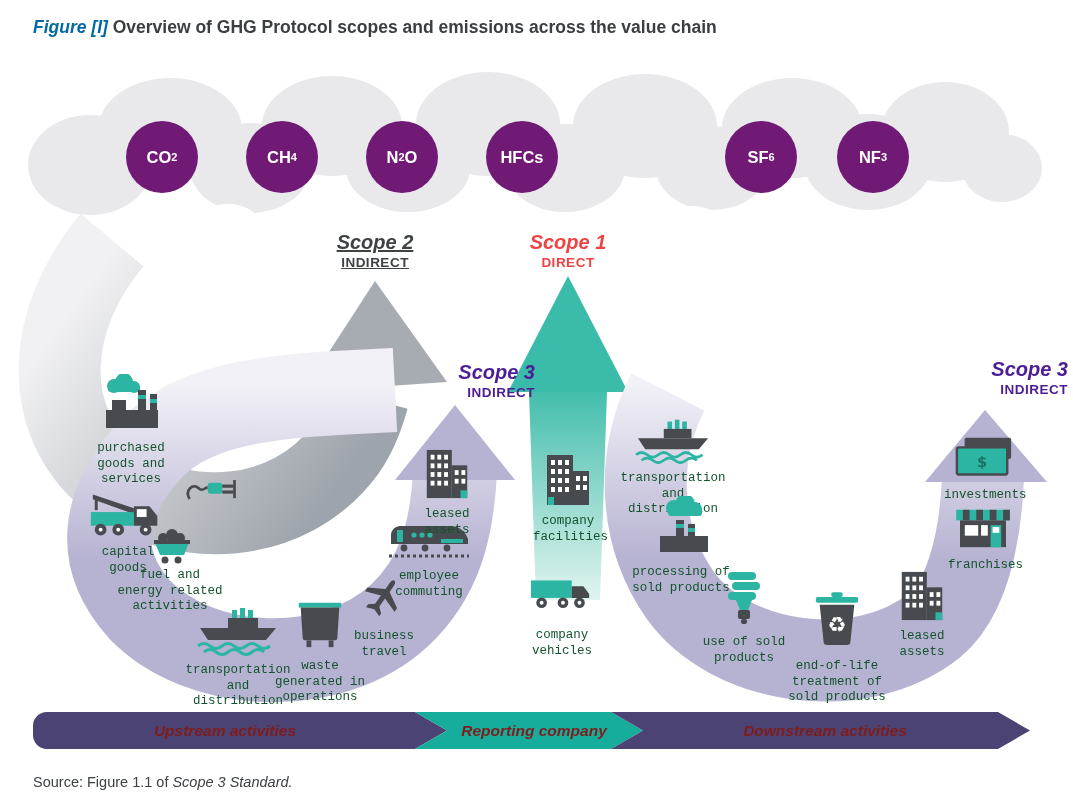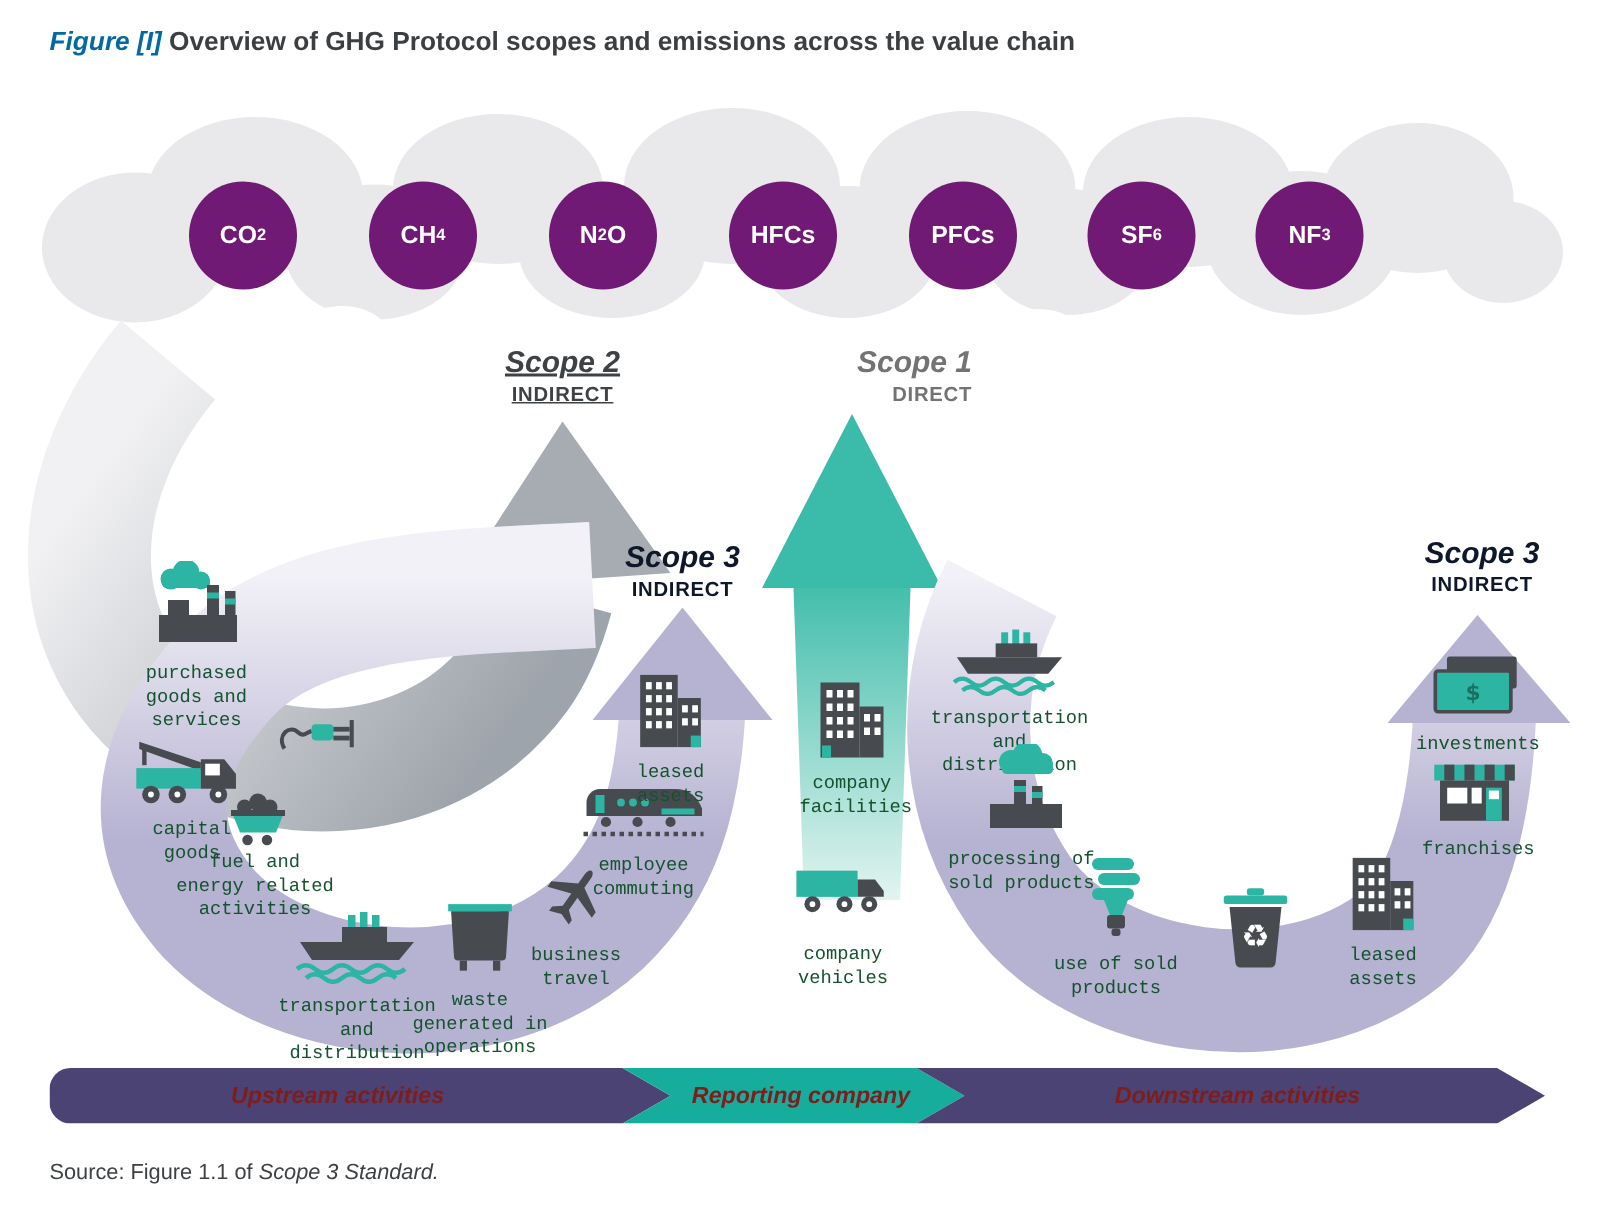--- a/index.html
+++ b/index.html
@@ -11,22 +11,22 @@
   .title-prefix{color:#0369a1;font-style:italic;}
   
   .gas{position:absolute;width:72px;height:72px;border-radius:50%;background:#701a75;
        color:#ffffff;font-weight:bold;font-size:16.5px;display:flex;align-items:center;justify-content:center;}
   .gas sub{font-size:11px;line-height:0;}
   
   .scope{position:absolute;width:160px;text-align:center;}
   .scope-name{font-size:20px;font-weight:bold;font-style:italic;}
   .scope-type{font-size:13.5px;font-weight:bold;letter-spacing:0.5px;margin-top:1px;}
   .scope2{color:#3e4245;text-decoration:underline;}
-  .scope1{color:#737373;text-align:right;}
-  .scope3{color:#0f172a;}
+  .scope1{color:#ef4444;}
+  .scope3{color:#4c1d95;text-align:right;}
   
   .item{position:absolute;text-align:center;}
   .item .lbl{font-size:12.5px;color:#14532d;line-height:1.24;font-family:Liberation Mono, monospace;}
   .item .ic{display:block;margin:0 auto 3px auto;}
   .item-plug{position:absolute;display:flex;align-items:flex-start;text-align:left;}
   .item-plug .lbl{font-size:12.5px;color:#3f4347;line-height:1.2;margin-left:12px;width:170px;text-align:left;}
   
   .banner{position:absolute;left:33px;top:712px;width:1005px;height:37px;}
   .banner-label{position:absolute;top:0;height:37px;line-height:37px;color:#7f1d1d;
                 font-size:15.5px;font-weight:bold;font-style:italic;transform:translateX(-50%);white-space:nowrap;}
@@ -105,25 +105,20 @@
       <sub>4</sub>
       <span></span>
     </div>
   <div class="gas" style="left:366px;top:121px;">
       <span>N</span>
       <sub>2</sub>
       <span>O</span>
     </div>
   <div class="gas" style="left:486px;top:121px;">
       <span>HFCs</span>
-      <sub></sub>
-      <span></span>
-    </div>
-  <div class="gas" style="left:606px;top:121px;">
-      <span>PFCs</span>
       <sub></sub>
       <span></span>
     </div>
   <div class="gas" style="left:725px;top:121px;">
       <span>SF</span>
       <sub>6</sub>
       <span></span>
     </div>
   <div class="gas" style="left:837px;top:121px;">
       <span>NF</span>
@@ -408,20 +403,21 @@
 
   <div class="item" style="left:786px;top:590px;width:102px;">
     <span class="ic">
       <svg width="50" height="62" viewBox="0 0 52 62">
         <rect x="20" y="1" width="12" height="5" rx="2" fill="#2cb5a3"></rect>
         <rect x="4" y="6" width="44" height="6" rx="2" fill="#2cb5a3"></rect>
         <path d="M8 14 H44 L40 52 Q40 56 36 56 H16 Q12 56 12 52 Z" fill="#474b4f"></path>
         <text x="26" y="42" font-size="22" fill="#ffffff" text-anchor="middle" font-family="DejaVu Sans, sans-serif">♻</text>
       </svg>
     </span>
+    <div class="lbl">end-of-life treatment of sold products</div>
   </div>
 
   <div class="item" style="left:878px;top:570px;width:88px;">
     <span class="ic">
       <svg width="50" height="52" viewBox="0 0 50 54">
         <rect x="4" y="2" width="26" height="50" fill="#474b4f"></rect>
         <rect x="30" y="18" width="16" height="34" fill="#474b4f"></rect>
         <g fill="#ffffff">
           <rect x="8" y="7" width="4" height="5"></rect>
             <rect x="15" y="7" width="4" height="5"></rect>

